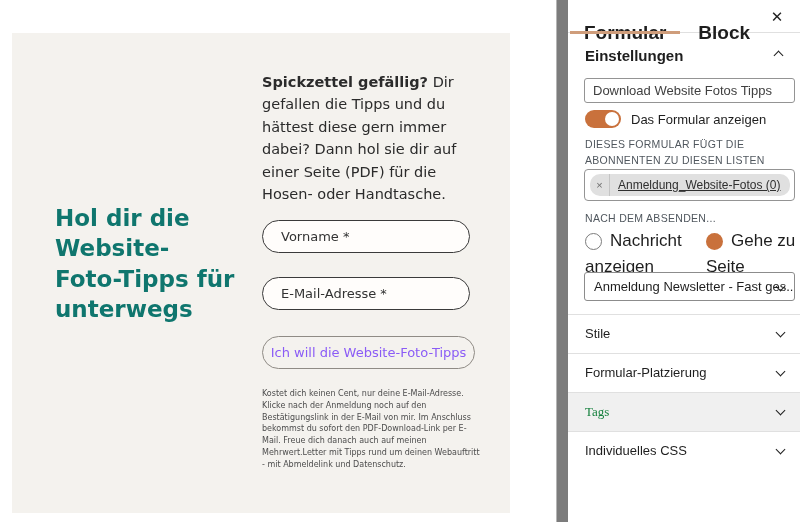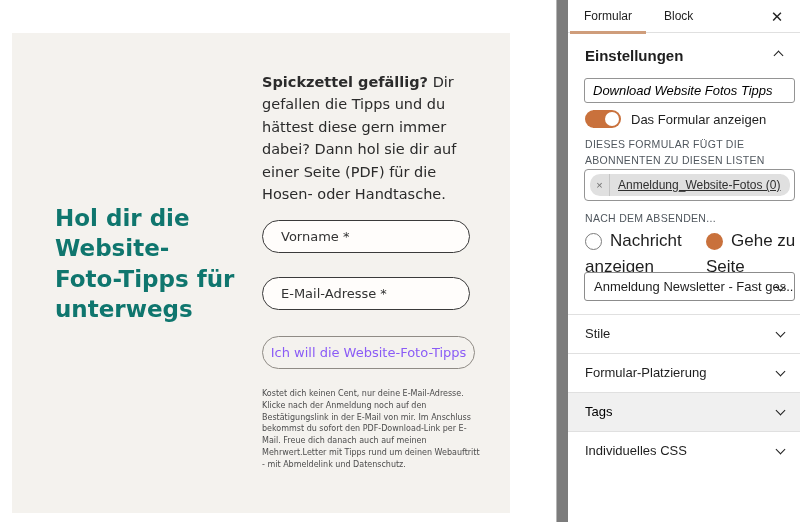--- a/index.html
+++ b/index.html
@@ -49,39 +49,39 @@
     position:absolute; left:556px; top:0; width:12px; height:522px;
     background:#7c7c7c; border-left:1px solid #b5b5b5;
   }
 
   
   .panel { position:absolute; left:568px; top:0; width:232px; height:522px; background:#ffffff; }
   .tabs-row {
     position:absolute; left:0; top:0; width:232px; height:33px;
     border-bottom:1px solid #e0e0e0; display:flex; align-items:center;
   }
-  .tab { font-size:12px; font-weight:400; padding:0 16px; height:33px; line-height:33px; cursor:pointer; position:relative; }
+  .tab { font-size:19px; font-weight:700; padding:16px 16px; height:33px; line-height:33px; cursor:pointer; position:relative; }
   .tab.active::after {
     content:""; position:absolute; left:2px; right:2px; bottom:-1px; height:3px; background:#cf9d7b;
   }
   .close-btn {
     position:absolute; right:12px; top:6px; width:22px; height:22px; border:none; background:transparent;
     font-size:15px; color:#1e1e1e; cursor:pointer; line-height:22px; text-align:center;
   }
 
   .sec-title { position:absolute; left:17px; top:47px; font-size:15px; font-weight:600; }
   .chev { display:inline-block; width:7px; height:7px; border-right:1.5px solid #1e1e1e; border-bottom:1.5px solid #1e1e1e; }
   .chev.down { transform:rotate(45deg); }
   .chev.up { transform:rotate(-135deg); }
   .chev-abs { position:absolute; }
 
   .name-input {
     position:absolute; left:16px; top:78px; width:211px; height:25px;
-    border:1px solid #949494; border-radius:3px; font-size:13px; color:#000000;
-    padding:0 8px; outline:none; background:#fff;font-style:italic;
+    border:1px solid #949494; border-radius:3px; font-size:13px; color:#404040;
+    padding:0 8px; outline:none; background:#fff;
   }
 
   .toggle { position:absolute; left:17px; top:110px; width:36px; height:18px; border-radius:9px; background:#c9713c; cursor:pointer; }
   .toggle .knob { position:absolute; right:2px; top:2px; width:14px; height:14px; border-radius:50%; background:#fff; }
   .toggle-label { position:absolute; left:63px; top:112px; font-size:13px; }
 
   .upper-label { position:absolute; left:17px; width:212px; font-size:10.5px; letter-spacing:.3px; color:#50575e; line-height:1.5; }
   .upper-label.lists { top:137px; }
   .upper-label.after { top:211px; }
 
@@ -119,21 +119,21 @@
 
   .divider { position:absolute; left:0; width:232px; height:1px; background:#e0e0e0; }
 
   .acc-row {
     position:absolute; left:0; width:232px; height:38px; cursor:pointer;
     font-size:13px; font-weight:500;text-align:right;
   }
   .acc-row .acc-label { position:absolute; left:17px; top:11px; }
   .acc-row .chev { position:absolute; right:16px; top:14px; }
   .acc-row.highlight { background:#f0f0f0; }
-  .acc-row.highlight .acc-label { color:#000000; }
+  .acc-row.highlight .acc-label { color:#15803d;font-family:Liberation Serif, serif; }
 </style>
 </head>
 <body>
 
 <div class="canvas-area">
   <div class="form-card">
     <div class="form-heading">Hol dir die
 Website-
 Foto-Tipps für
 unterwegs</div>

